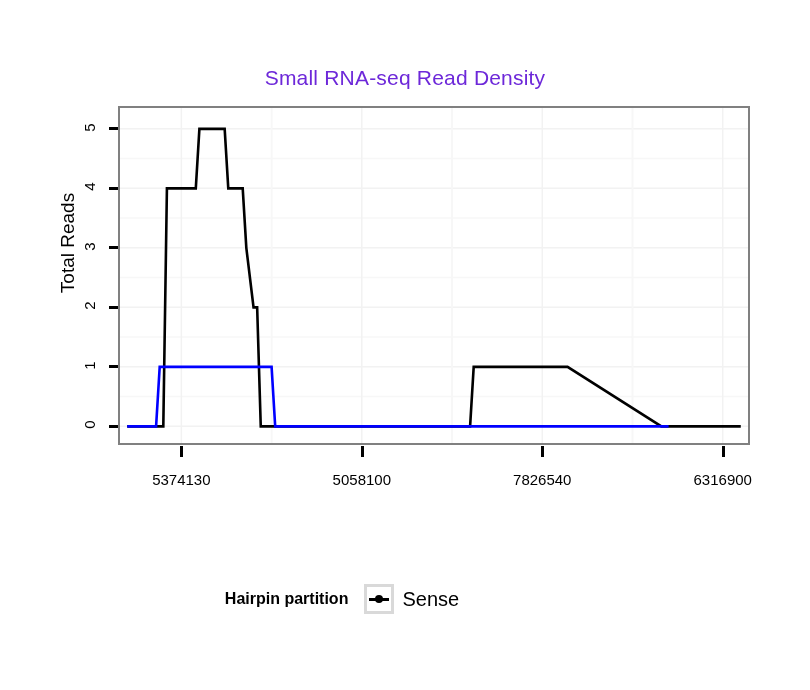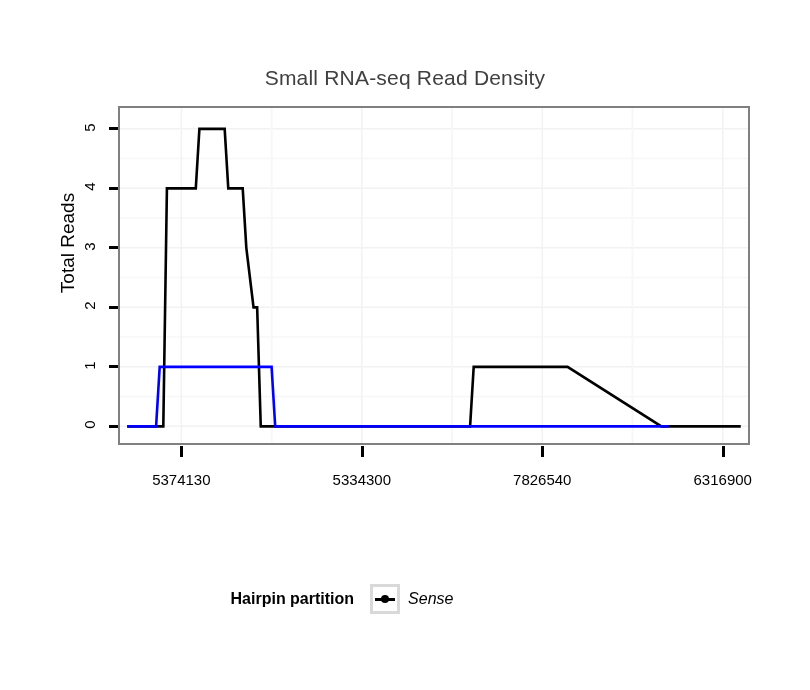--- a/index.html
+++ b/index.html
@@ -24,21 +24,21 @@
   }
 
   .chart-title {
     position: absolute;
     left: 0;
     top: 66px;
     width: 810px;
     text-align: center;
     font-size: 21px;
     letter-spacing: 0.2px;
-    color: #404040;
+    color: #6d28d9;
   }
 
   
   .panel {
     position: absolute;
     left: 118px;
     top: 106px;
     width: 632px;
     height: 339px;
     background: #ffffff;
@@ -147,22 +147,21 @@
   .legend-key .keydot {
     position: absolute;
     left: 50%;
     top: 50%;
     width: 8px;
     height: 8px;
     border-radius: 50%;
     transform: translate(-50%, -50%);
   }
   .legend-label {
-    font-size: 16px;
-    font-style: italic;
+    font-size: 20px;
   }
 </style>
 </head>
 <body>
 
 <div id="chart-root">
 
   <div class="chart-title">Small RNA-seq Read Density</div>
 
   <div class="panel"></div>
@@ -201,21 +200,21 @@
       <div class="y-tick-label" style="left: 76px; top: 297.334px; width: 26px;">2</div>
       <div class="y-tick-mark" style="left: 109px; top: 246.331px;"></div>
       <div class="y-tick-label" style="left: 76px; top: 237.831px; width: 26px;">3</div>
       <div class="y-tick-mark" style="left: 109px; top: 186.829px;"></div>
       <div class="y-tick-label" style="left: 76px; top: 178.329px; width: 26px;">4</div>
       <div class="y-tick-mark" style="left: 109px; top: 127.326px;"></div>
       <div class="y-tick-label" style="left: 76px; top: 118.826px; width: 26px;">5</div>
       <div class="x-tick-mark" style="left: 181.356px;"></div>
       <div class="x-tick-label" style="left: 181.356px;">5374130</div>
       <div class="x-tick-mark" style="left: 361.816px;"></div>
-      <div class="x-tick-label" style="left: 361.816px;">5334300</div>
+      <div class="x-tick-label" style="left: 361.816px;">5058100</div>
       <div class="x-tick-mark" style="left: 542.276px;"></div>
       <div class="x-tick-label" style="left: 542.276px;">7826540</div>
       <div class="x-tick-mark" style="left: 722.736px;"></div>
       <div class="x-tick-label" style="left: 722.736px;">6316900</div>
     </div>
 
   <div class="plot-area">
     <svg id="series-svg" width="628" height="335" viewBox="0 0 628 335" style="position:absolute;left:0;top:0;overflow:visible;">
         <path d="M7.22 318.34 L39.70 318.34 L43.31 318.34 L46.92 80.33 L75.79 80.33 L79.40 20.83 L104.67 20.83 L108.28 80.33 L122.71 80.33 L126.32 139.83 L133.54 199.33 L137.15 199.33 L140.76 318.34 L256.25 318.34 L259.86 318.34 L350.09 318.34 L353.70 258.84 L443.93 258.84 L447.54 258.84 L541.38 318.34 L544.99 318.34 L620.78 318.34" fill="none" stroke="#000000" stroke-width="2.6" stroke-linejoin="miter" stroke-linecap="butt"></path>
         <path d="M7.22 318.34 L36.09 318.34 L39.70 258.84 L151.59 258.84 L155.20 318.34 L544.99 318.34 L548.60 318.34" fill="none" stroke="#0000ff" stroke-width="2.6" stroke-linejoin="miter" stroke-linecap="butt"></path>

